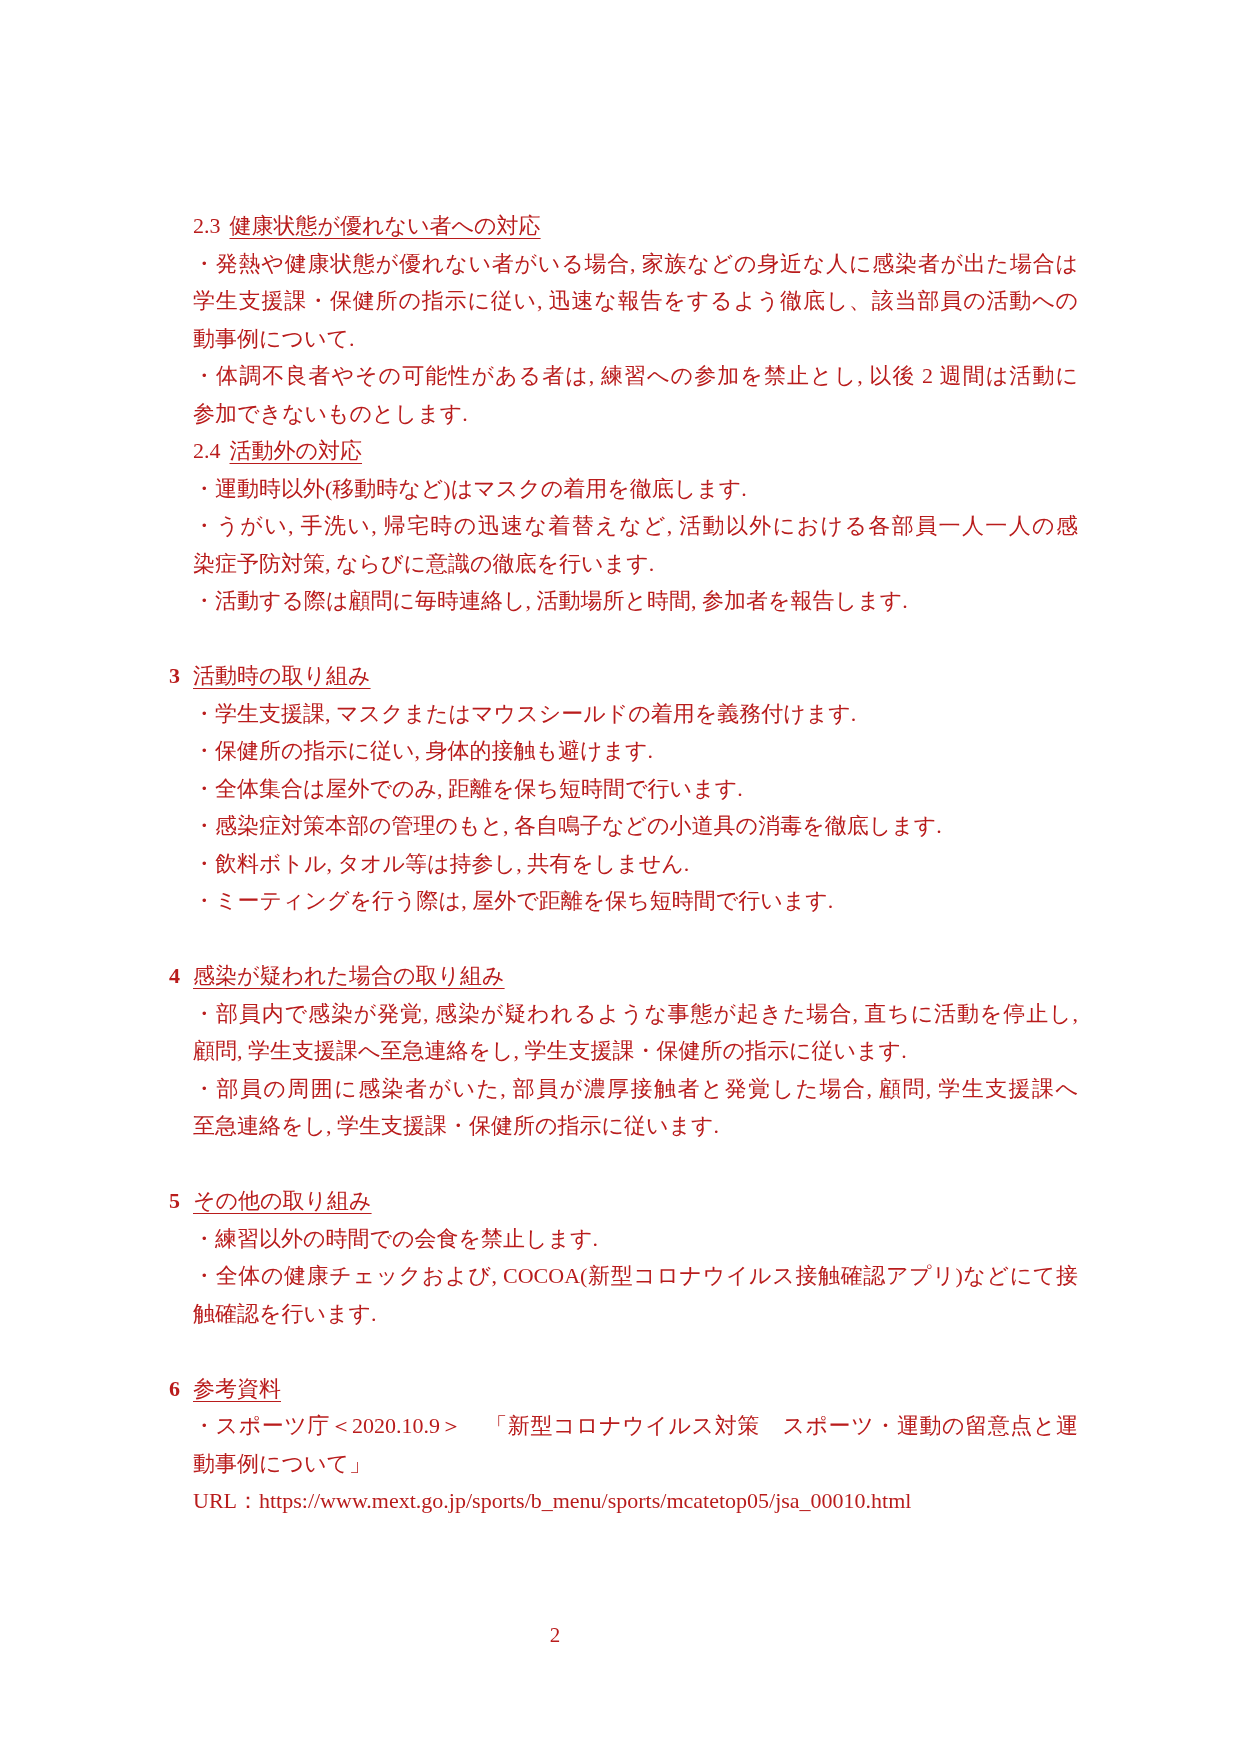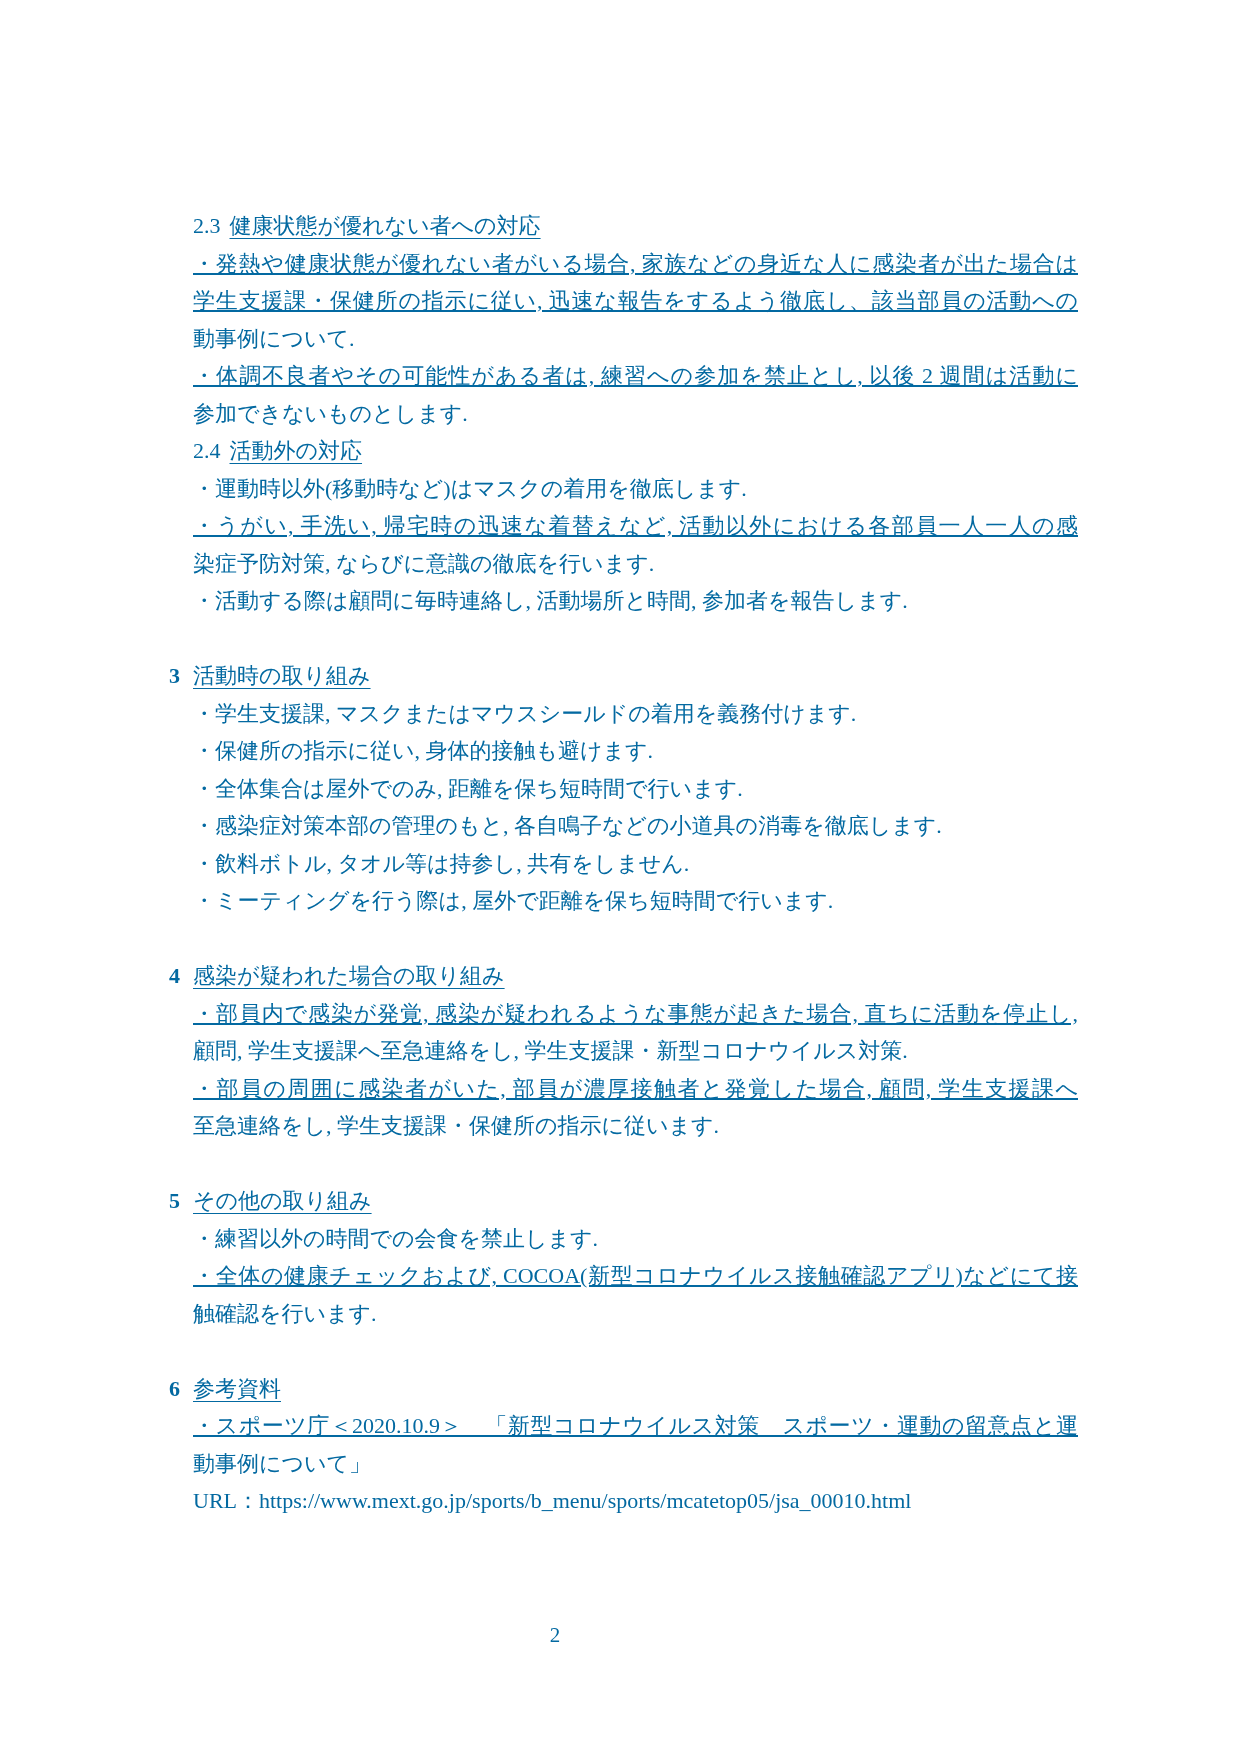--- a/index.html
+++ b/index.html
@@ -4,41 +4,40 @@
 <style>
   html, body { margin: 0; padding: 0; background: #ffffff; }
   .page {
     position: relative;
     width: 1241px;
     height: 1754px;
     background: #ffffff;
     overflow: hidden;
     font-family: "Liberation Serif", "DejaVu Serif", serif;
     font-size: 22px;
-    color: #0369a1;
+    color: #b91c1c;
   }
   .content {
     position: absolute;
     left: 163px;
     top: 207px;
     width: 915px;
   }
   .line, .heading {
     line-height: 37.5px;
     height: 37.5px;
     white-space: nowrap;
   }
   .indent { margin-left: 30px; }
   
   .fill {
     white-space: normal;
     text-align: justify;
     text-align-last: justify;
     overflow: hidden;
-    text-decoration: underline;
   }
   .underlined {
     text-decoration: underline;
     text-underline-offset: 5px;
     text-decoration-thickness: 1px;
   }
   .sec-num {
     display: inline-block;
     width: 24px;
     padding-left: 6px;
@@ -104,21 +103,21 @@
           <div class="line indent">・飲料ボトル, タオル等は持参し, 共有をしません.</div>
         </div>
         <div class="paragraph">
           <div class="line indent">・ミーティングを行う際は, 屋外で距離を保ち短時間で行います.</div>
         </div>
       </section>
       <section class="section main">
         <div class="heading"><span class="sec-num">4</span><span class="sec-title underlined">感染が疑われた場合の取り組み</span></div>
         <div class="paragraph">
           <div class="line indent fill">・部員内で感染が発覚, 感染が疑われるような事態が起きた場合, 直ちに活動を停止し,</div>
-          <div class="line indent">顧問, 学生支援課へ至急連絡をし, 学生支援課・新型コロナウイルス対策.</div>
+          <div class="line indent">顧問, 学生支援課へ至急連絡をし, 学生支援課・保健所の指示に従います.</div>
         </div>
         <div class="paragraph">
           <div class="line indent fill">・部員の周囲に感染者がいた, 部員が濃厚接触者と発覚した場合, 顧問, 学生支援課へ</div>
           <div class="line indent">至急連絡をし, 学生支援課・保健所の指示に従います.</div>
         </div>
       </section>
       <section class="section main">
         <div class="heading"><span class="sec-num">5</span><span class="sec-title underlined">その他の取り組み</span></div>
         <div class="paragraph">
           <div class="line indent">・練習以外の時間での会食を禁止します.</div>

